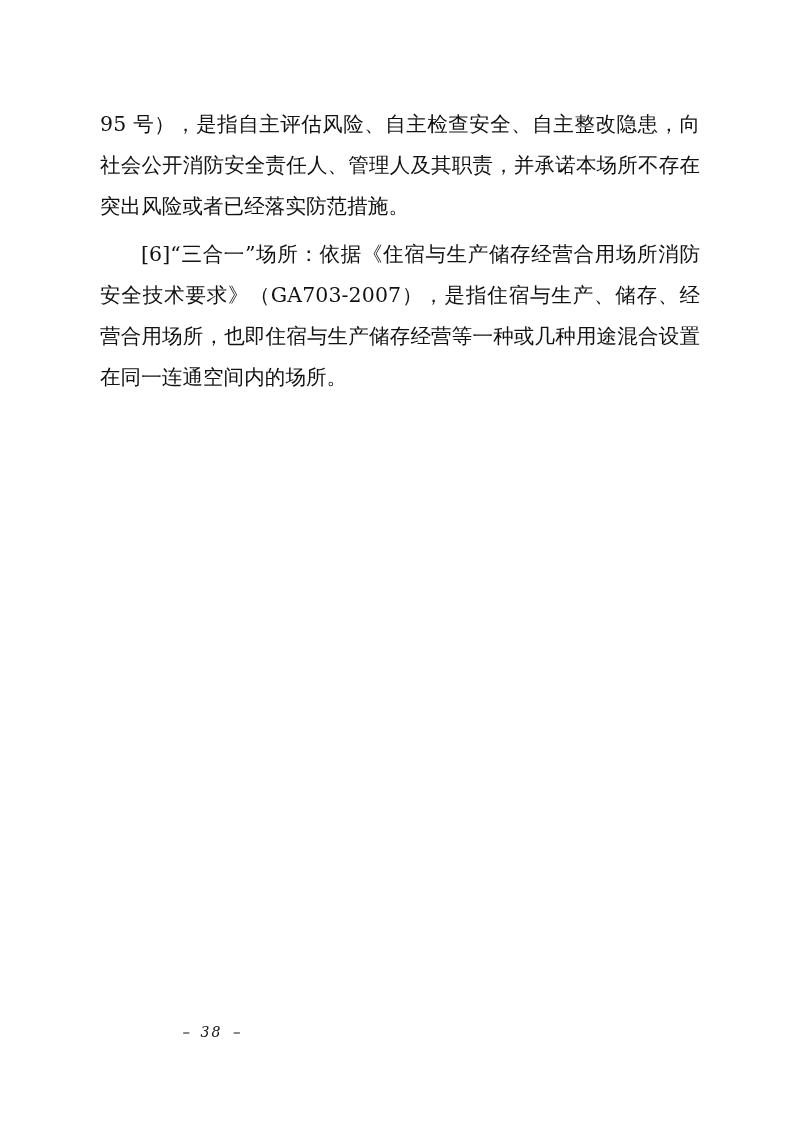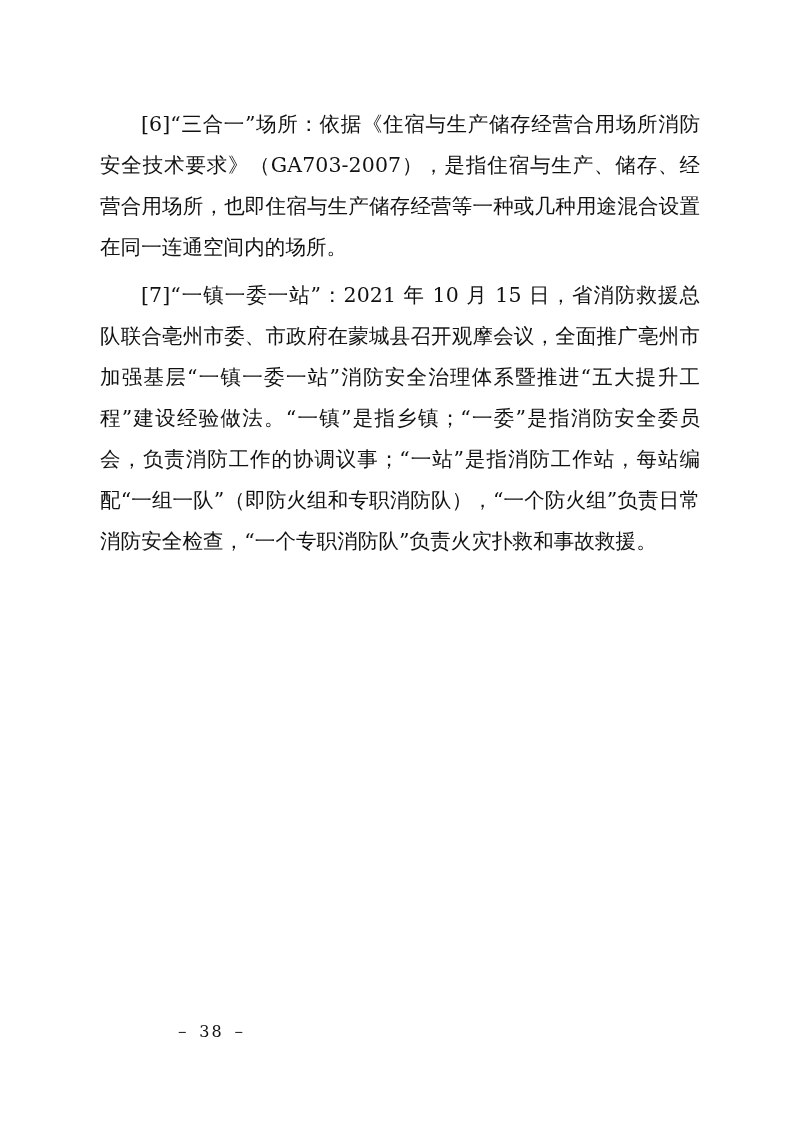--- a/index.html
+++ b/index.html
@@ -46,30 +46,31 @@
   }
   .footer {
     position: absolute;
     left: 0;
     top: 1022px;
     width: 793px;
     text-align: center;
   }
   .pagenum {
     display: inline-block;
-    font-size: 16px;
+    font-size: 14px;
     letter-spacing: 2px;
     color: #111111;
     margin-left: -370px;
+    font-style: italic;
   }
 </style>
 </head>
 <body>
 
 <div class="page">
   <div class="content">
+    <p class="para">95 号），是指自主评估风险、自主检查安全、自主整改隐患，向社会公开消防安全责任人、管理人及其职责，并承诺本场所不存在突出风险或者已经落实防范措施。</p>
     <p class="para indent">[6]“三合一”场所：依据《住宿与生产储存经营合用场所消防安全技术要求》（GA703-2007），是指住宿与生产、储存、经营合用场所，也即住宿与生产储存经营等一种或几种用途混合设置在同一连通空间内的场所。</p>
-    <p class="para indent">[7]“一镇一委一站”：2021 年 10 月 15 日，省消防救援总队联合亳州市委、市政府在蒙城县召开观摩会议，全面推广亳州市加强基层“一镇一委一站”消防安全治理体系暨推进“五大提升工程”建设经验做法。“一镇”是指乡镇；“一委”是指消防安全委员会，负责消防工作的协调议事；“一站”是指消防工作站，每站编配“一组一队”（即防火组和专职消防队），“一个防火组”负责日常消防安全检查，“一个专职消防队”负责火灾扑救和事故救援。</p>
   </div>
   <div class="footer">
     <span class="pagenum">－ 38 －</span>
   </div>
 </div>
 
 </body></html>

